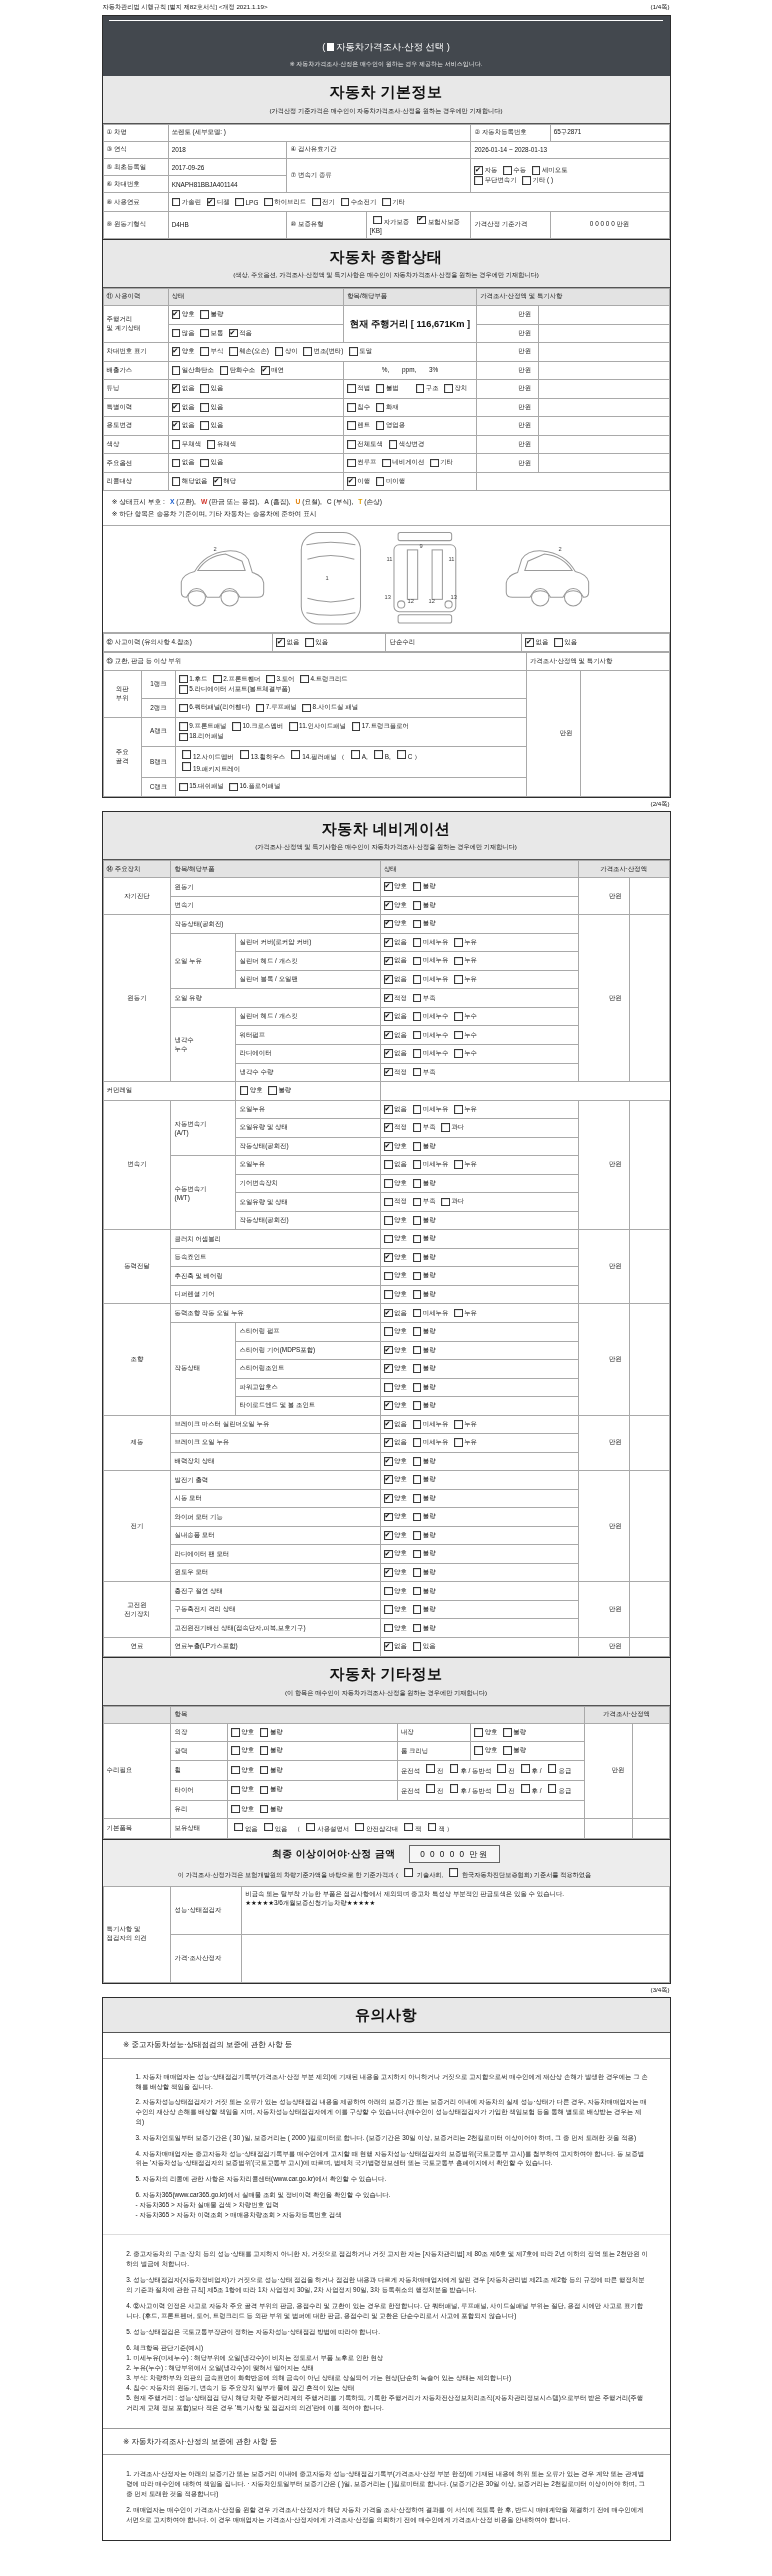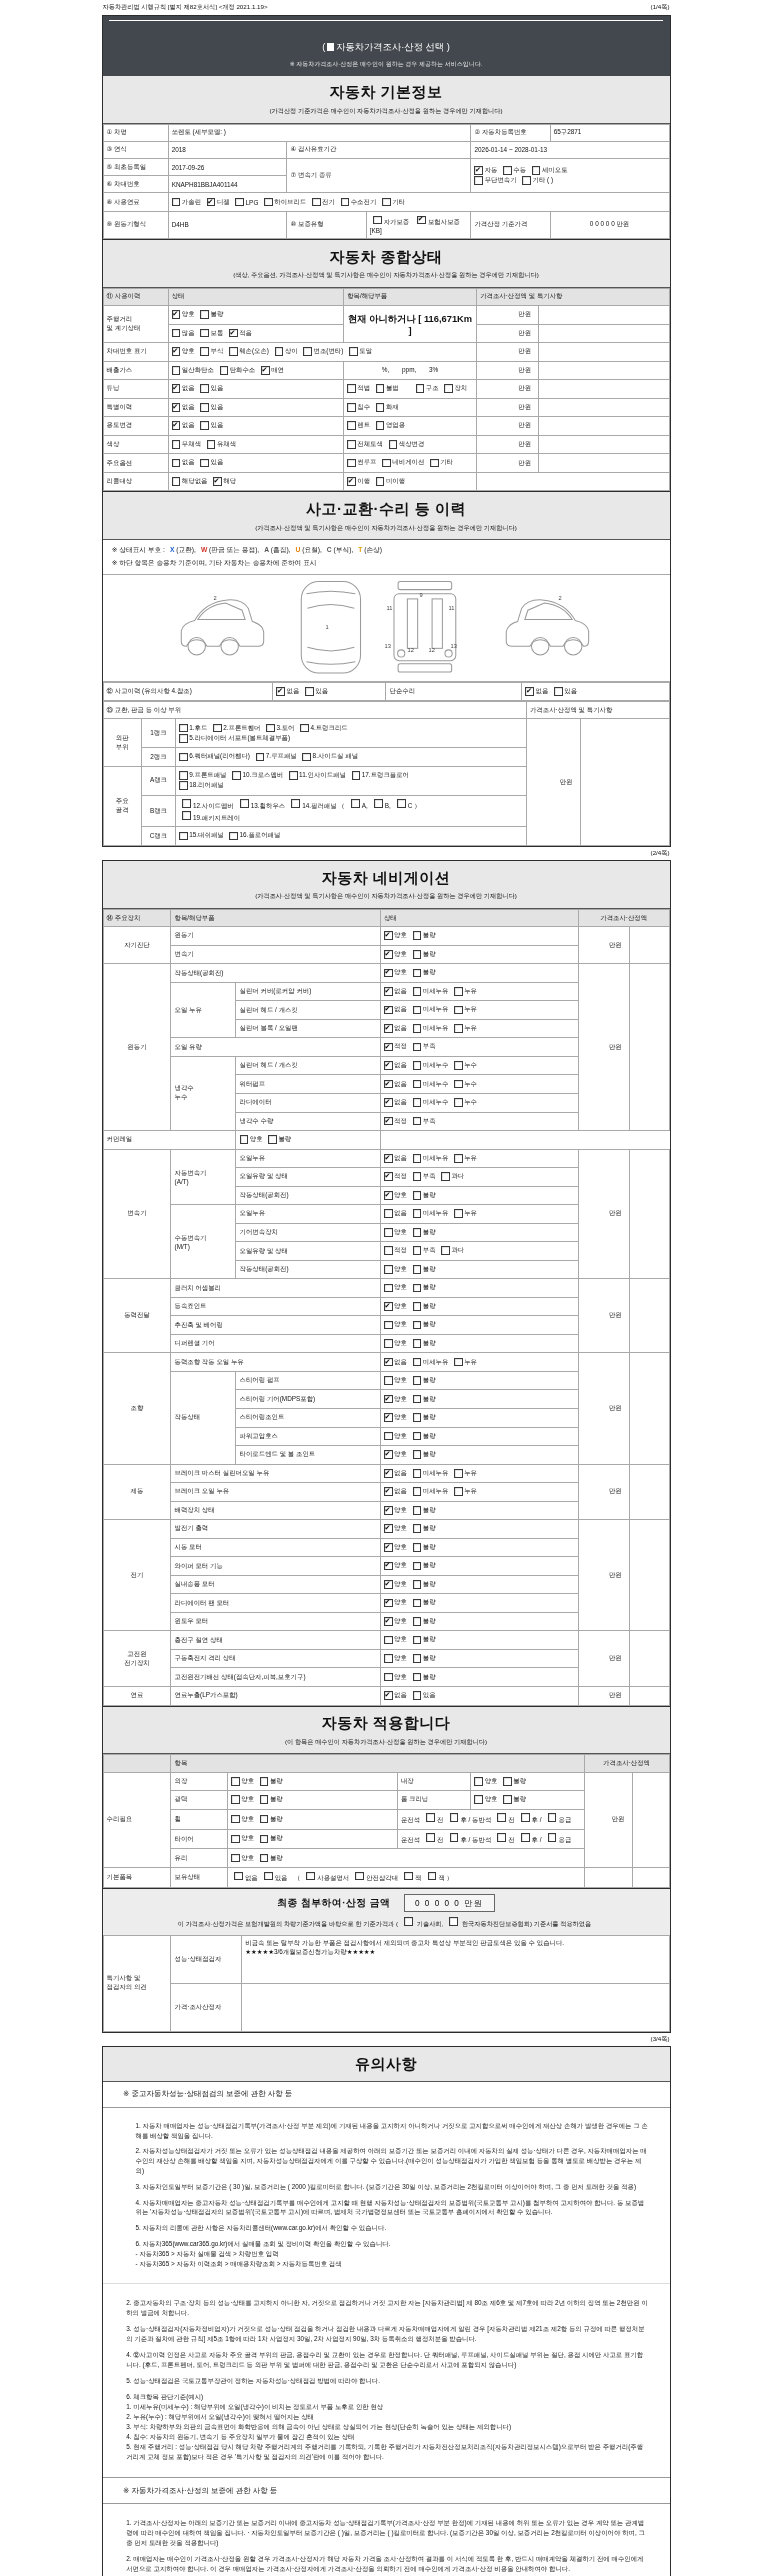--- a/index.html
+++ b/index.html
@@ -179,21 +179,21 @@
           </tr>
           <tr>
             <td rowspan="2" class="l">주행거리<br>및 계기상태</td>
             <td class="l"><span class="cb">
                 <span class="bx on"></span>
                 <span>양호</span>
               </span><span class="cb">
                 <span class="bx"></span>
                 <span>불량</span>
               </span></td>
-            <td rowspan="2" class="big">현재 아니하거나 [ 116,671Km ]</td>
+            <td rowspan="2" class="big">현재 주행거리 [ 116,671Km ]</td>
             <td class="won">만원</td>
             <td></td>
           </tr>
           <tr>
             <td class="l"><span class="cb">
                 <span class="bx"></span>
                 <span>많음</span>
               </span><span class="cb">
                 <span class="bx"></span>
                 <span>보통</span>
@@ -362,24 +362,20 @@
                 <span>이행</span>
               </span><span class="cb">
                 <span class="bx"></span>
                 <span>미이행</span>
               </span></td>
             <td colspan="2"></td>
           </tr>
         </tbody>
       </table>
 
-    <div class="secband">
-      <div class="st">사고·교환·수리 등 이력</div>
-      <div class="sn">(가격조사·산정액 및 특기사항은 매수인이 자동차가격조사·산정을 원하는 경우에만 기재합니다)</div>
-    </div>
     <div class="legend"><span class="tx">※ 상태표시 부호 : </span><span style="color: rgb(27, 95, 208); font-weight: bold;">X</span><span class="tx"> (교환), </span><span style="color: rgb(209, 53, 43); font-weight: bold;">W</span><span class="tx"> (판금 또는 용접), </span><span style="color: rgb(85, 85, 85); font-weight: bold;">A</span><span class="tx"> (흠집), </span><span style="color: rgb(224, 125, 0); font-weight: bold;">U</span><span class="tx"> (요철), </span><span style="color: rgb(85, 85, 85); font-weight: bold;">C</span><span class="tx"> (부식), </span><span style="color: rgb(224, 160, 0); font-weight: bold;">T</span><span class="tx"> (손상)</span></div>
     <div class="legend2">※ 하단 항목은 승용차 기준이며, 기타 자동차는 승용차에 준하여 표시</div>
 
     <div class="diag">
       <svg width="566" height="106" viewBox="0 0 1099 205">
         <g stroke="#9a9a9a" fill="none" stroke-width="2">
           <g transform="translate(150,38)">
             <path d="M2,90 L2,70 Q6,55 28,50 Q48,14 92,10 Q120,8 132,26 L140,52 Q160,58 162,72 L162,90 Q162,100 150,100 L116,100 A22,22 0 0,0 76,100 L52,100 A22,22 0 0,0 12,100 Q2,100 2,90 Z"></path>
             <circle cx="32" cy="100" r="17"></circle>
               <circle cx="96" cy="100" r="17"></circle>
@@ -1036,21 +1032,21 @@
                 <span class="bx"></span>
                 <span>있음</span>
               </span></td>
             <td class="won">만원</td>
             <td></td>
           </tr>
         </tbody>
       </table>
 
     <div class="secband">
-      <div class="st">자동차 적용합니다</div>
+      <div class="st">자동차 기타정보</div>
       <div class="sn">(이 항목은 매수인이 자동차가격조사·산정을 원하는 경우에만 기재합니다)</div>
     </div>
     <table>
         <colgroup>
           <col style="width: 12%;">
           <col style="width: 10%;">
           <col style="width: 30%;">
           <col style="width: 13%;">
           <col style="width: 20%;">
           <col style="width: 8.5%;">
@@ -1138,21 +1134,21 @@
             <td class="l">보유상태</td>
             <td colspan="3" class="l"><span class="bx" style="margin: 0px 2.1px 0px 3.1px;"></span><span class="tx">없음</span><span class="bx" style="margin: 0px 2.1px 0px 3.1px;"></span><span class="tx">있음　（</span><span class="bx" style="margin: 0px 2.1px 0px 3.1px;"></span><span class="tx">사용설명서</span><span class="bx" style="margin: 0px 2.1px 0px 3.1px;"></span><span class="tx">안전삼각대</span><span class="bx" style="margin: 0px 2.1px 0px 3.1px;"></span><span class="tx">잭</span><span class="bx" style="margin: 0px 2.1px 0px 3.1px;"></span><span class="tx">잭 ）</span></td>
             <td></td>
             <td></td>
           </tr>
         </tbody>
       </table>
 
     <div class="finalband">
       <div class="fb-row">
-        <span class="fb-label">최종 첨부하여·산정 금액</span>
+        <span class="fb-label">최종 이상이어야·산정 금액</span>
         <span class="fb-value">0 0 0 0 0 만원</span>
       </div>
       <div class="fb-note"><span class="tx">이 가격조사·산정가격은 보험개발원의 차량기준가액을 바탕으로 한 기준가격과 (</span><span class="bx" style="margin: 0px 2.1px 0px 3.1px;"></span><span class="tx"> 기술사회,</span><span class="bx" style="margin: 0px 2.1px 0px 3.1px;"></span><span class="tx"> 한국자동차진단보증협회) 기준서를 적용하였음</span></div>
     </div>
     <table>
         <colgroup>
           <col style="width: 12%;">
           <col style="width: 12.5%;">
           <col style="width: 75.5%;">
         </colgroup>

